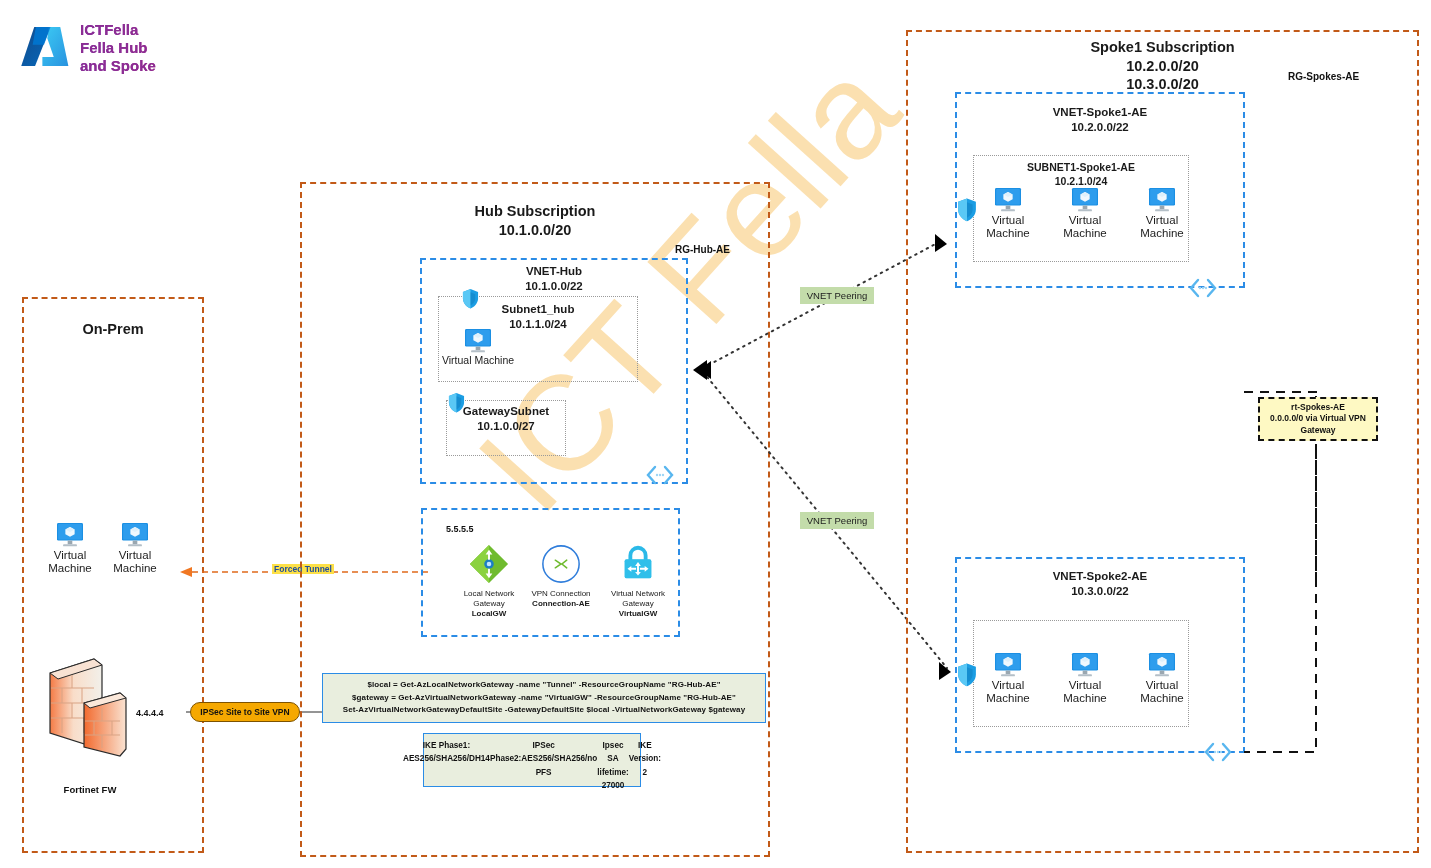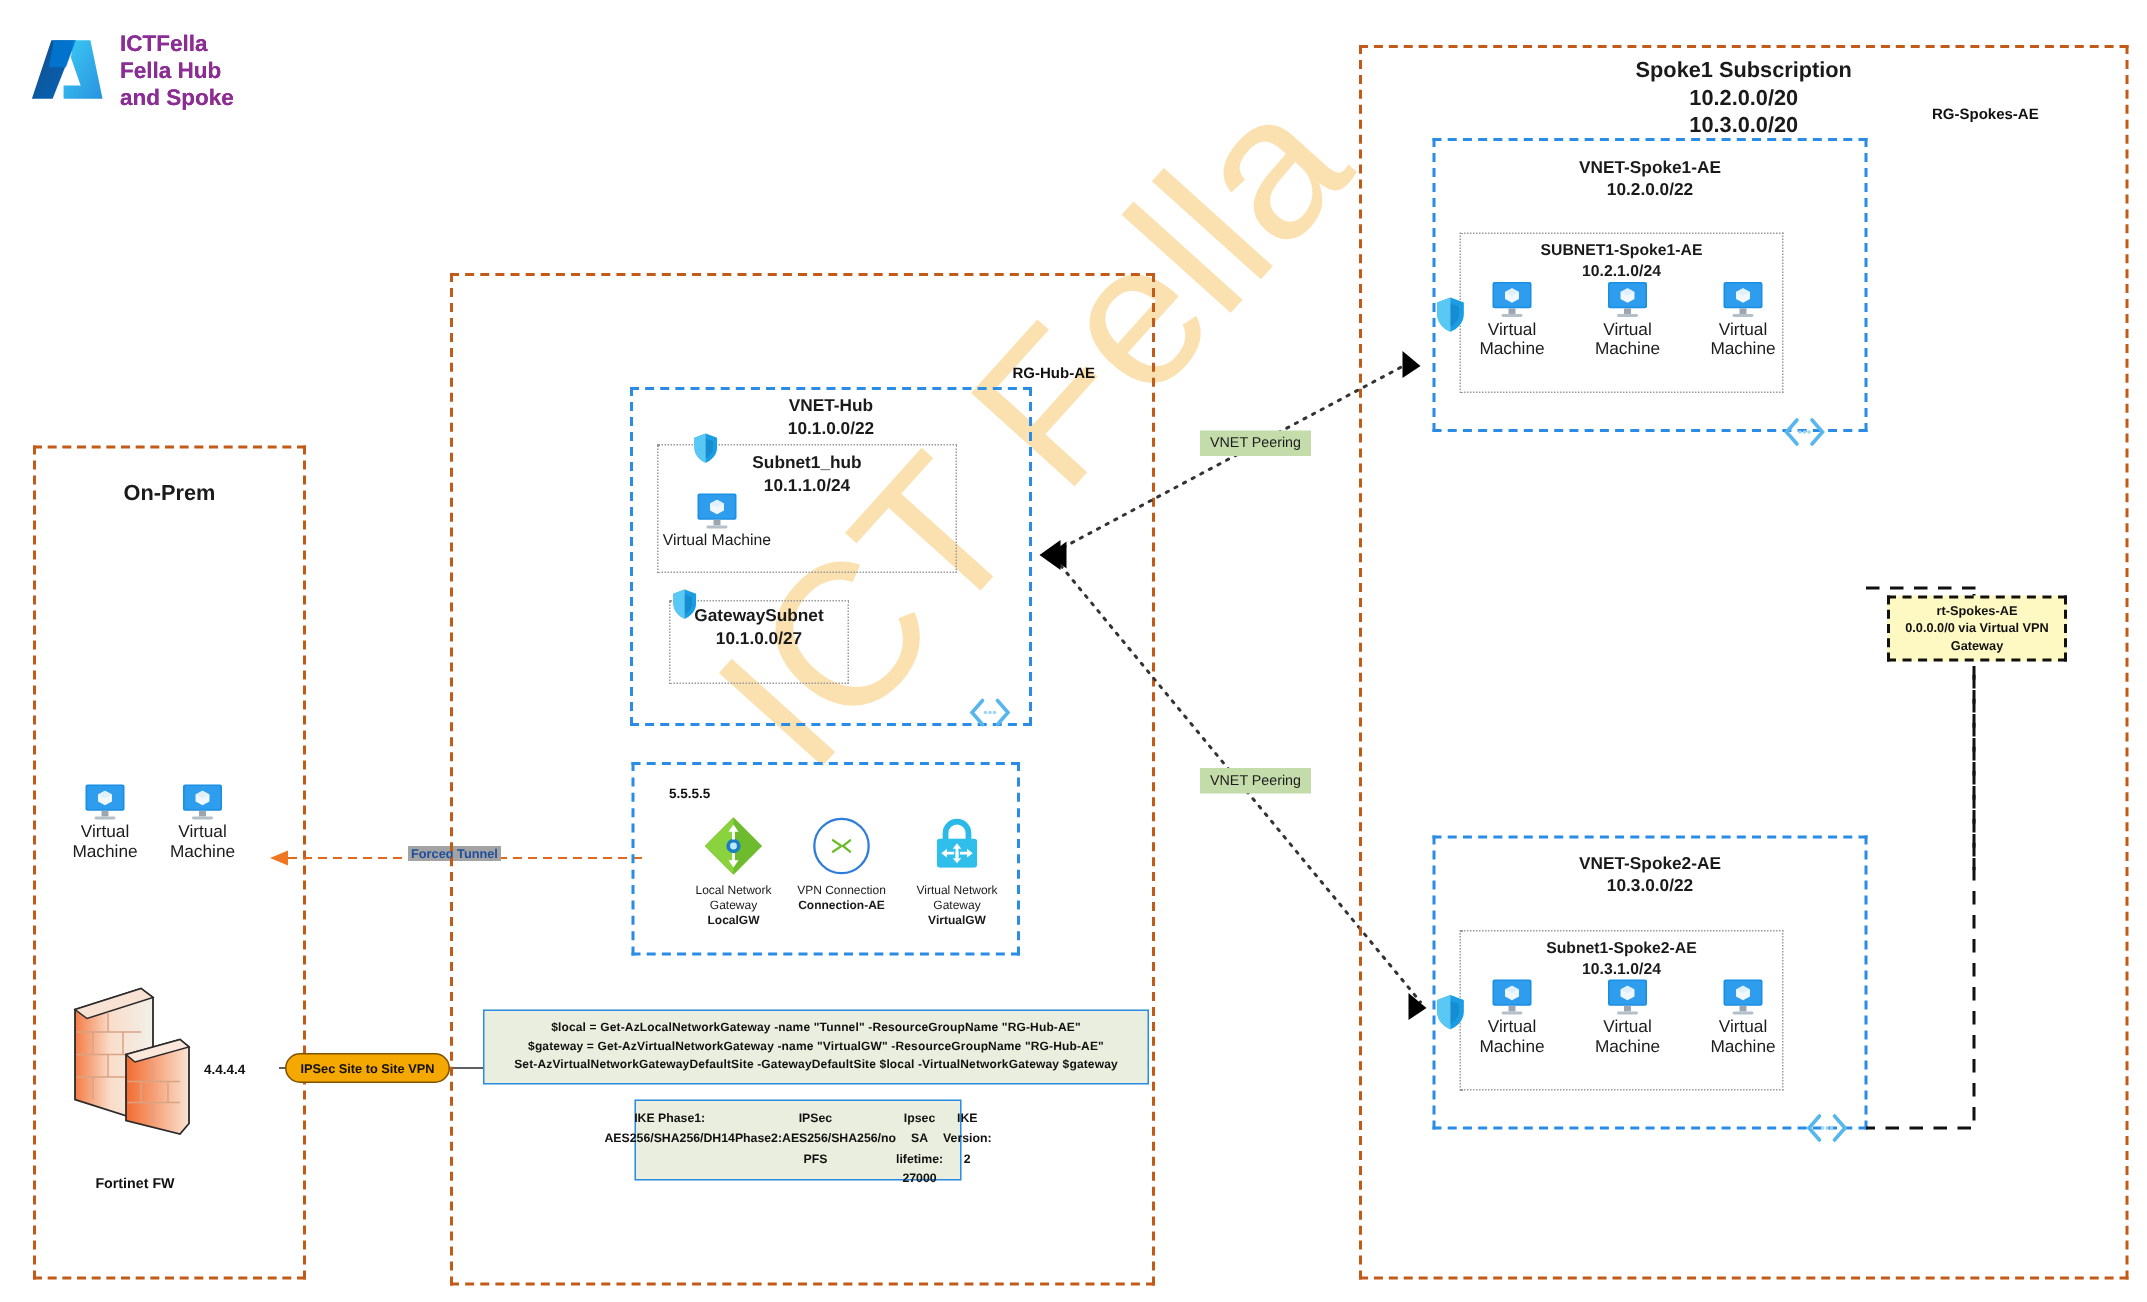--- a/index.html
+++ b/index.html
@@ -52,21 +52,21 @@
   
   .peer-label{background:#c3dcaa;font-size:9.5px;color:#1d1d1d;
               padding:3px 6px;text-align:center;white-space:nowrap;}
   .rt-box{border:2px dashed #111;background:#fef9c3;font-size:8.5px;font-weight:bold;
           text-align:center;line-height:1.34;color:#111;
           display:flex;flex-direction:column;justify-content:center;padding:4px 3px;}
   .vpn-pill{background:#f5a800;border:1.2px solid #7d5200;border-radius:11px;
             font-size:8.5px;font-weight:bold;color:#111;
             display:flex;align-items:center;justify-content:center;white-space:nowrap;}
   .ip-label{font-size:9px;font-weight:bold;color:#111;}
-  .ft-label{font-size:8.5px;font-weight:bold;color:#1f4e9c;background:#a3a3a3;
+  .ft-label{font-size:8.5px;font-weight:bold;color:#1f4e9c;background:#fde047;
             padding:0 2px;white-space:nowrap;}
   .fw-cap{font-size:9.5px;font-weight:bold;color:#111;text-align:center;}
 
   .wm{position:absolute;pointer-events:none;}
   svg{display:block;overflow:visible;}
 </style>
 </head>
 <body>
 
 <div class="canvas">
@@ -174,20 +174,24 @@
     <polygon points="0,12 12,7 12,17" fill="#f07722"></polygon>
   </svg>
   <div class="abs ft-label" style="left:272px;top:564px;">Forced Tunnel</div>
 
   <svg class="abs" style="left:186px;top:706px;width:240px;height:12px;" viewBox="0 0 240 12">
     <line x1="0" y1="6" x2="240" y2="6" stroke="#2a2a2a" stroke-width="1"></line>
   </svg>
   <div class="abs vpn-pill" style="left:190px;top:702px;width:110px;height:20px;">IPSec Site to Site VPN</div>
 
   <div class="abs sub-box" style="left:300px;top:182px;width:470px;height:675px;"></div>
+  <div class="abs title-c t14" style="left:300px;top:202px;width:470px;">
+    <div>Hub Subscription</div>
+    <div>10.1.0.0/20</div>
+  </div>
   <div class="abs rg-label" style="left:675px;top:244px;">RG-Hub-AE</div>
 
   <div class="abs vnet-box" style="left:420px;top:258px;width:268px;height:226px;"></div>
   <div class="abs title-c t12" style="left:420px;top:264px;width:268px;font-weight:bold;">
     <div>VNET-Hub</div>
     <div>10.1.0.0/22</div>
   </div>
   <svg class="abs" style="left:645px;top:464px;width:30px;height:22px;" viewBox="0 0 30 22">
     <path d="M10 3 L3 11 L10 19" stroke="#58b6ef" stroke-width="2.4" fill="none" stroke-linecap="round"></path>
     <path d="M20 3 L27 11 L20 19" stroke="#58b6ef" stroke-width="2.4" fill="none" stroke-linecap="round"></path>
@@ -384,24 +388,20 @@
   </div>
   <svg class="abs" style="left:1203px;top:741px;width:30px;height:22px;" viewBox="0 0 30 22">
     <path d="M10 3 L3 11 L10 19" stroke="#58b6ef" stroke-width="2.4" fill="none" stroke-linecap="round"></path>
     <path d="M20 3 L27 11 L20 19" stroke="#58b6ef" stroke-width="2.4" fill="none" stroke-linecap="round"></path>
     <circle cx="12" cy="11" r="1.2" fill="#9ed6f5"></circle>
       <circle cx="15" cy="11" r="1.2" fill="#9ed6f5"></circle>
     <circle cx="18" cy="11" r="1.2" fill="#9ed6f5"></circle>
   </svg>
 
   <div class="abs subnet-box" style="left:973px;top:620px;width:216px;height:107px;"></div>
-  <div class="abs title-c t11" style="left:973px;top:626px;width:216px;font-weight:bold;">
-    <div>Subnet1-Spoke2-AE</div>
-    <div>10.3.1.0/24</div>
-  </div>
   <svg class="abs shield" style="left:957px;top:662px;width:20px;height:25px;" viewBox="0 0 18 22">
     <path d="M9 1 L17 4 L17 11 C17 16 13 20 9 21.5 C5 20 1 16 1 11 L1 4 Z" fill="#1b9de3"></path>
     <path d="M9 1 L1 4 L1 11 C1 16 5 20 9 21.5 Z" fill="#5ac8f5"></path>
     <path d="M9 4.5 L14 6.4 L14 11 C14 14.4 11.6 17 9 18.4 Z" fill="#0f7ebd" opacity=".5"></path>
   </svg>
 
   <div class="abs vm" style="left:976px;top:652px;">
     <svg class="vm-ico" viewBox="0 0 32 28">
       <rect x="2" y="1" width="28" height="19" rx="1.5" fill="#1b8fe3"></rect>
       <rect x="3.2" y="2.2" width="25.6" height="16.6" rx="1" fill="#2e9ded"></rect>

